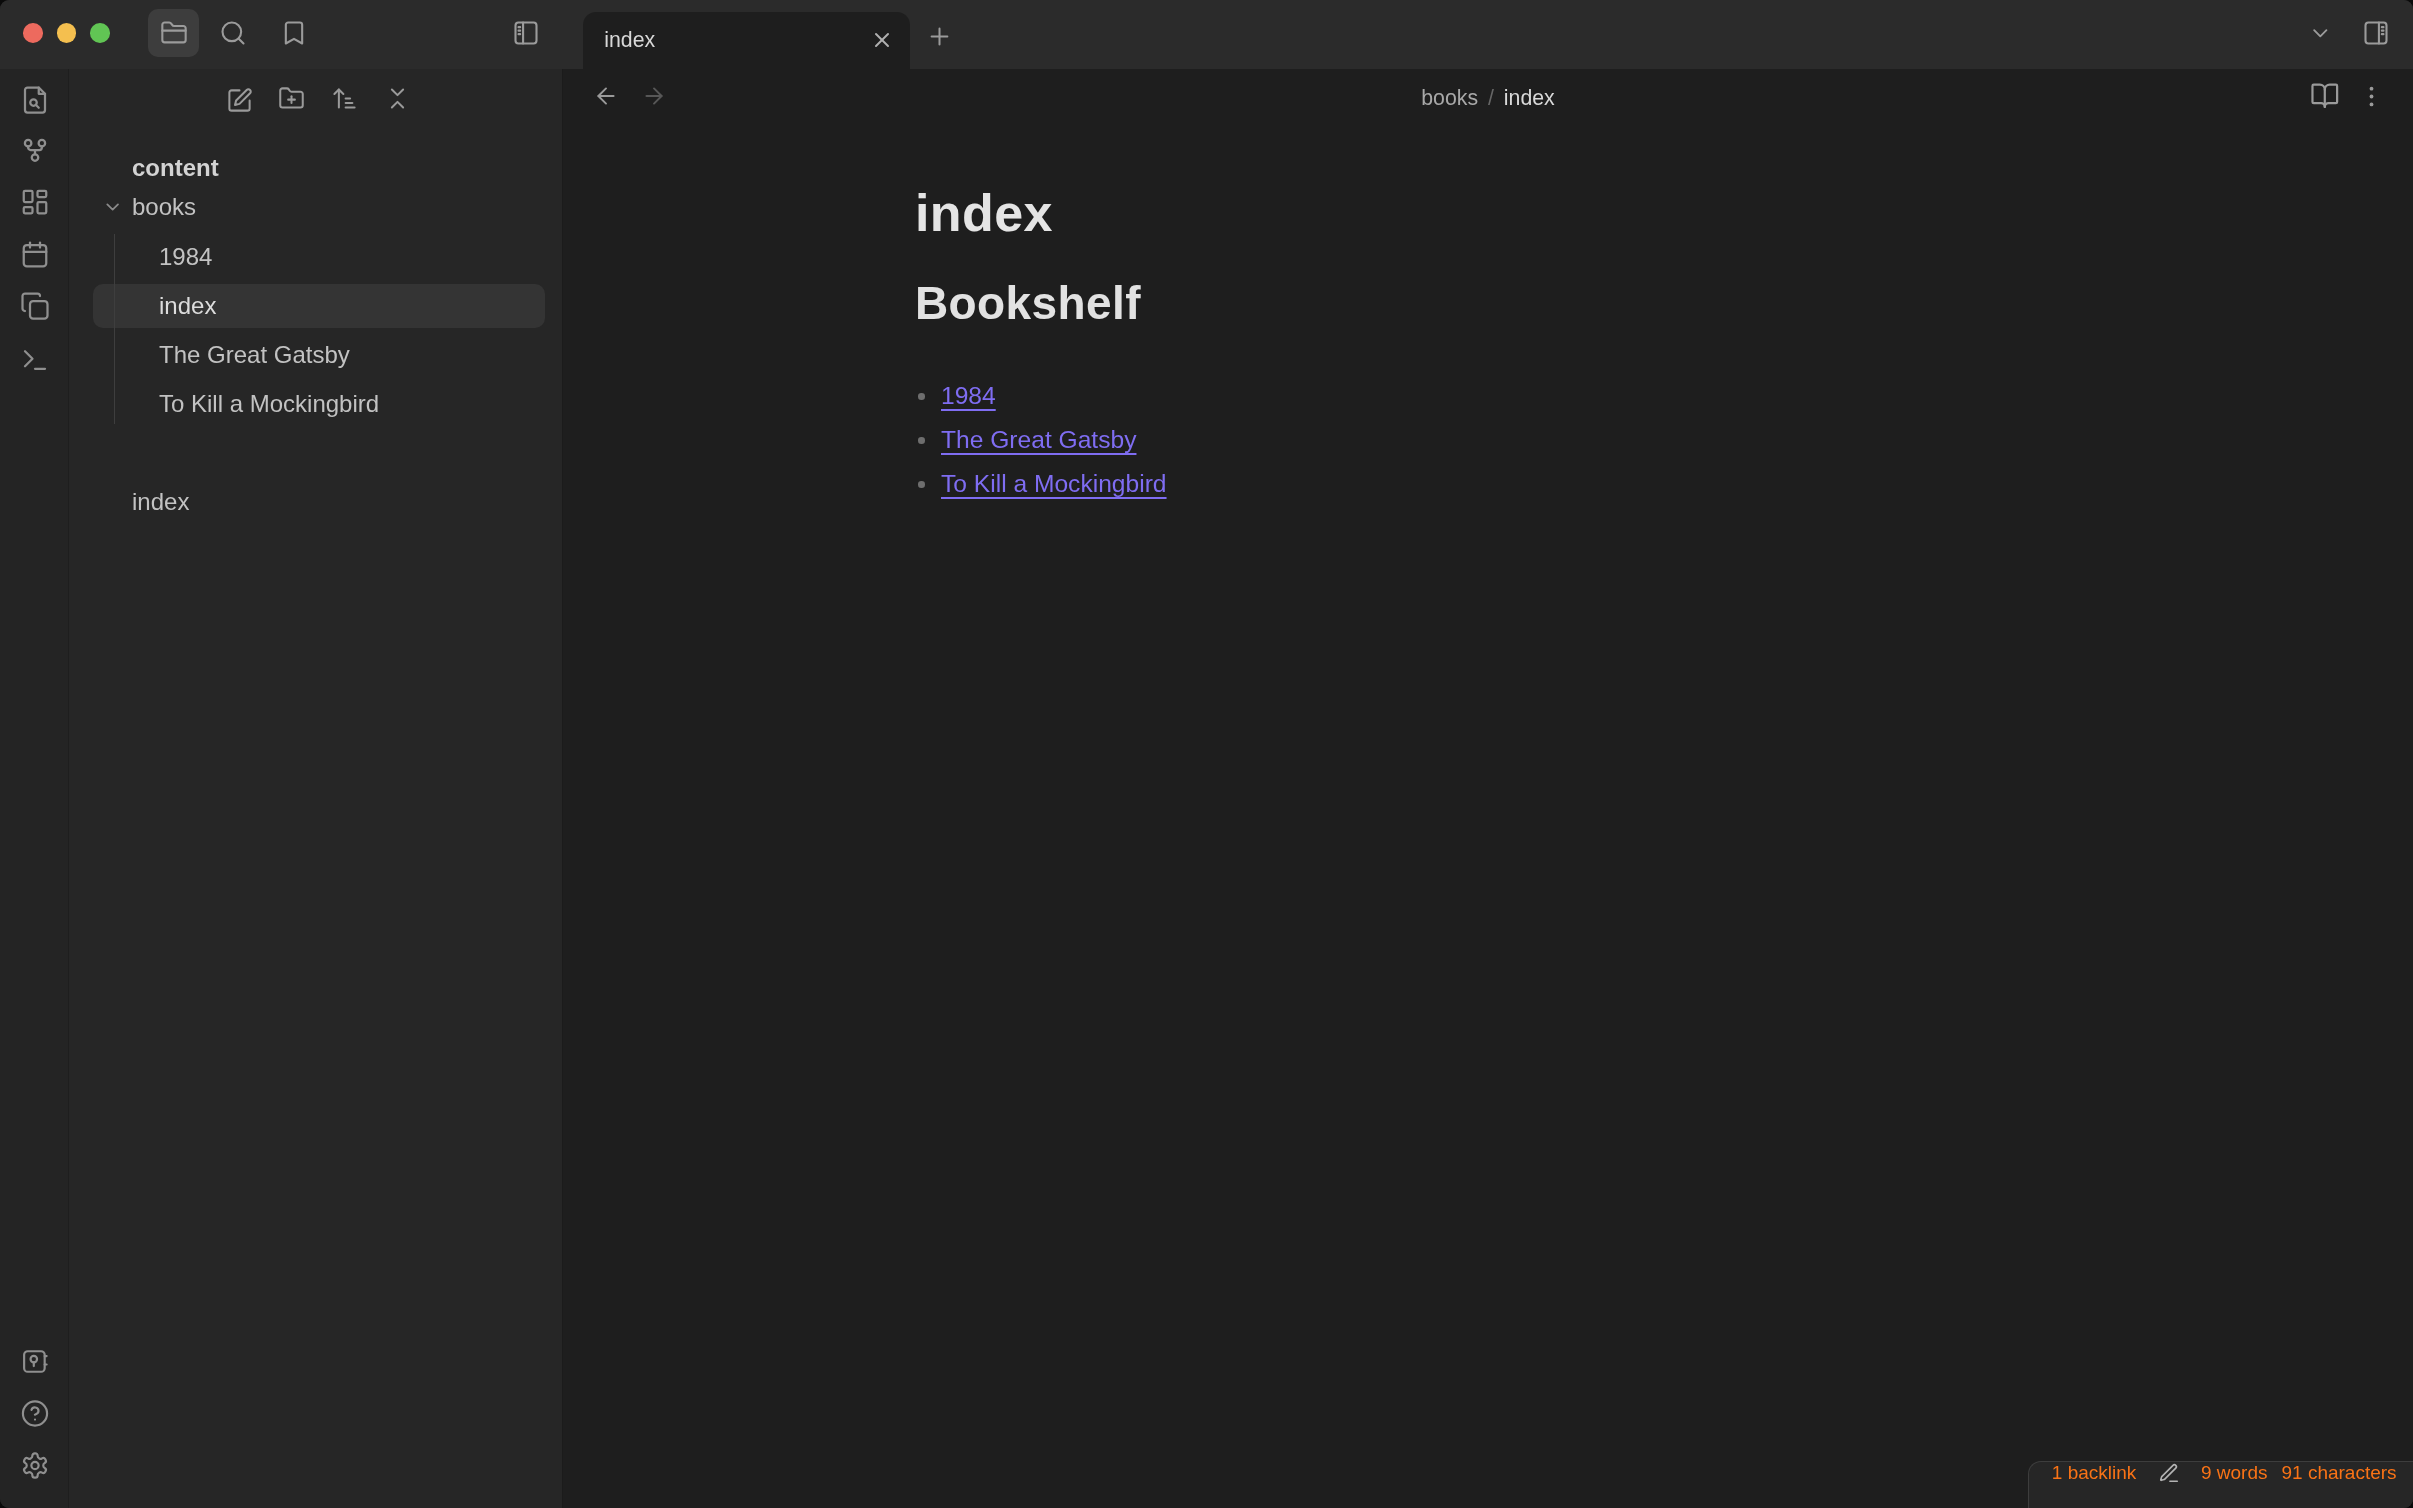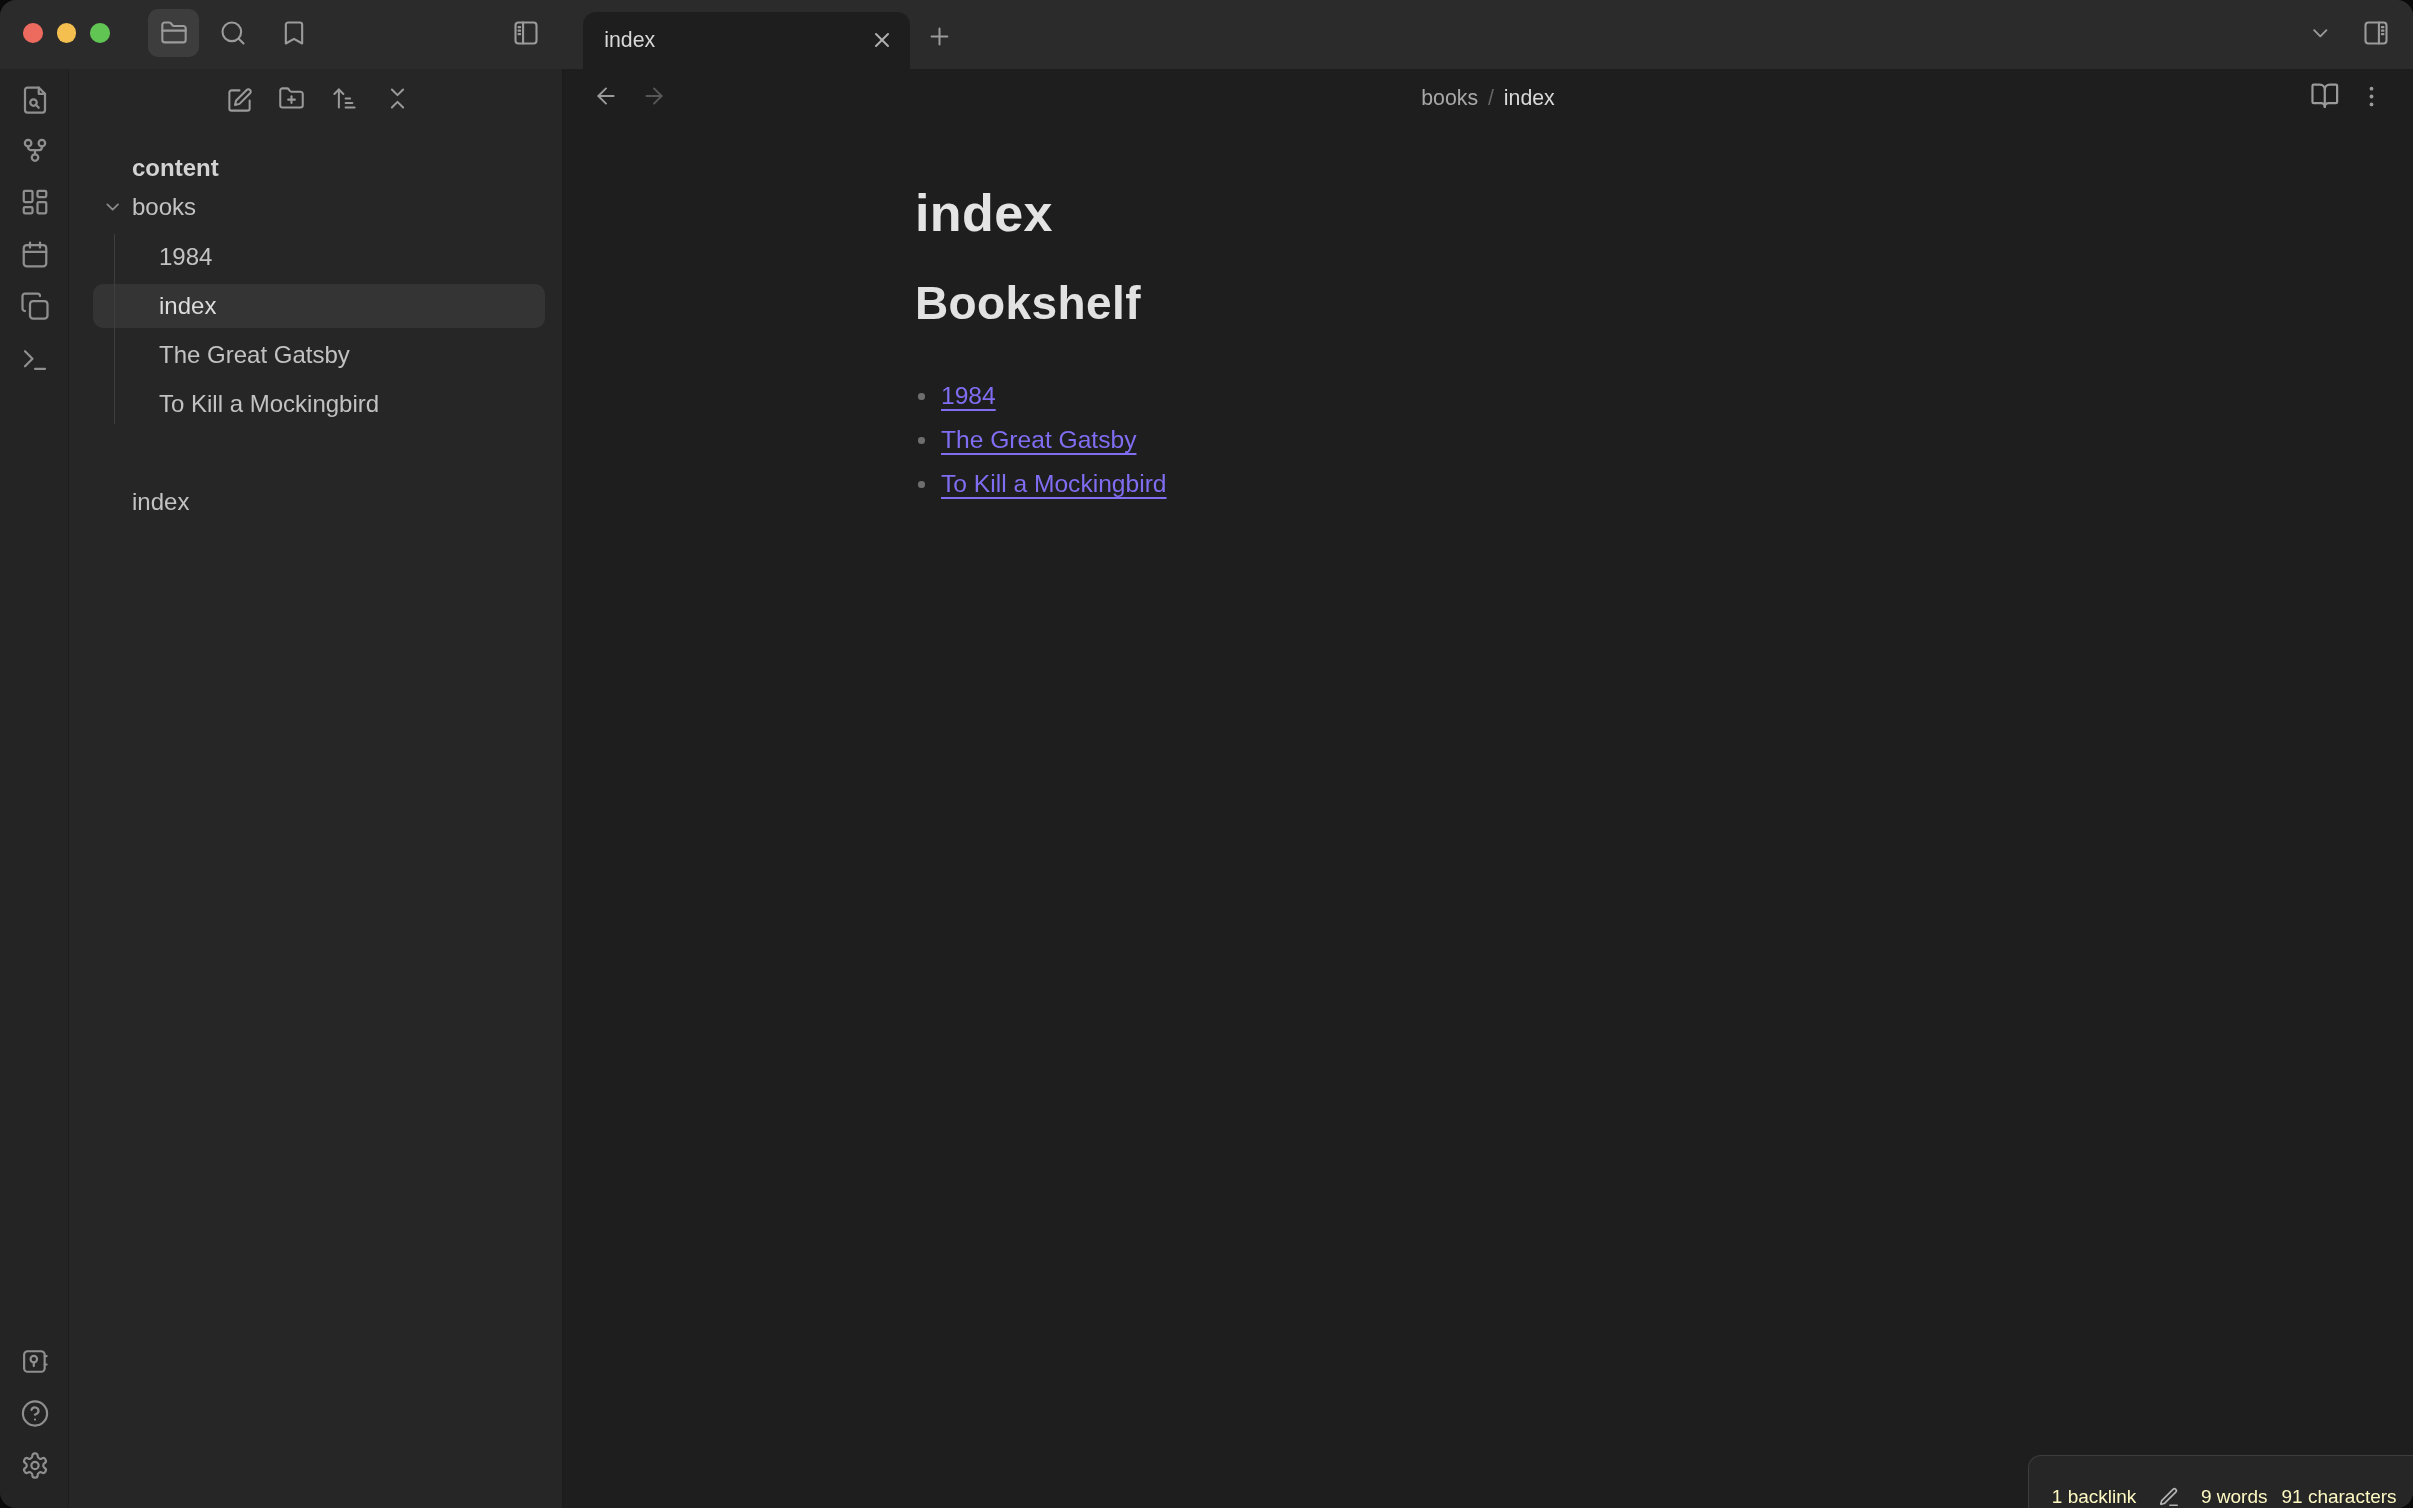--- a/index.html
+++ b/index.html
@@ -1,17 +1,17 @@
 <!DOCTYPE html>
 <html style="font-size:13px"><head>
 <meta charset="utf-8">
 <style>
   * { margin:0; padding:0; box-sizing:border-box; }
   html,body { width:2413px; height:1509px; background:#0a0a0a; font-family:"Liberation Sans", sans-serif; }
-  .window { position:absolute; inset:0; border-radius:16px; overflow:hidden; background:#1e1e1e; }
+  .window { position:absolute; inset:0; border-radius:9px; overflow:hidden; background:#1e1e1e; }
 
   
   .titlebar { position:absolute; top:0; left:0; right:0; height:69px; background:#2b2b2b; }
   .traffic { position:absolute; top:23px; left:23px; display:flex; gap:14px; }
   .traffic span { width:19.7px; height:19.7px; border-radius:50%; }
   .tl-close { background:#ed6a5e; } .tl-min { background:#f4bf4f; } .tl-zoom { background:#61c554; }
 
   .icon { display:flex; align-items:center; justify-content:center; color:#9b9b9b; }
   .icon svg { display:block; }
   .tb-btn { position:absolute; }
@@ -67,23 +67,23 @@
   .note-h1 { position:absolute; left:352px; top:148px; font-size:46px; line-height:1.2;
              font-weight:700; color:#e2e2e2; letter-spacing:0.4px; }
   .note-list { position:absolute; left:364px; top:246px; list-style:none; }
   .note-list li { position:relative; padding-left:14px; height:44px; line-height:44px; font-size:24.6px; }
   .note-list li::before { content:""; position:absolute; left:-9px; top:19px; width:6.6px; height:6.6px;
                           border-radius:50%; background:#6e6e6e; }
   .note-list a { color:#7f6df2; text-decoration:underline; text-decoration-thickness:1.6px;
                  text-underline-offset:4.9px; cursor:pointer; }
 
   
-  .status { position:absolute; right:0; bottom:0; height:53px; display:flex; align-items:flex-end;
+  .status { position:absolute; right:0; bottom:0; height:47px; display:flex; align-items:flex-start;
             background:#262626; border:1.6px solid #3d3d3d; border-right:none; border-bottom:none;
-            border-top-left-radius:13px; padding:0 16.4px 0 23px; font-size:19px; color:#fef9c3; z-index:5; }
+            border-top-left-radius:13px; padding:0 16.4px 0 23px; font-size:19px; color:#f97316; z-index:5; }
   .status .sep { width:21.3px; } .status .sep-s { width:14px; }
   .status .icon { color:#b3b3b3; }
 </style>
 </head>
 <body>
 
 <div class="window">
 
   <div class="titlebar">
     <div class="traffic">

